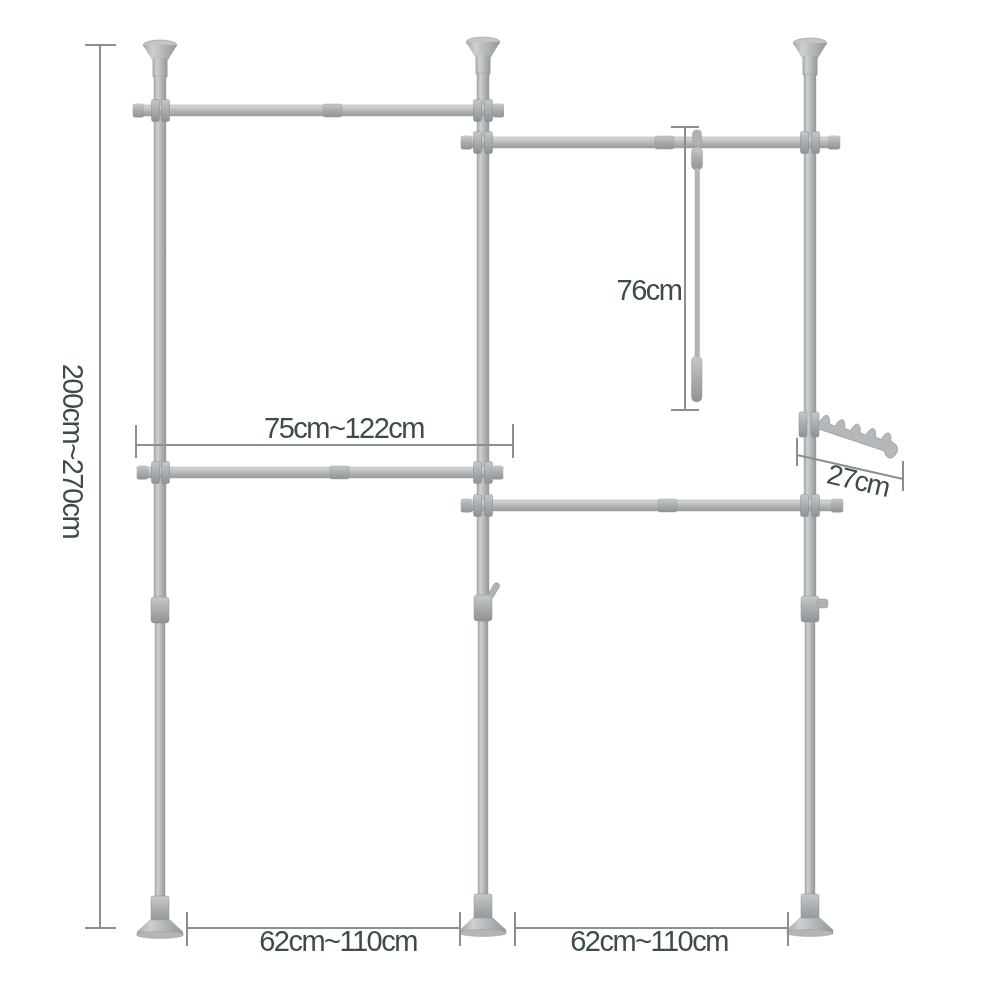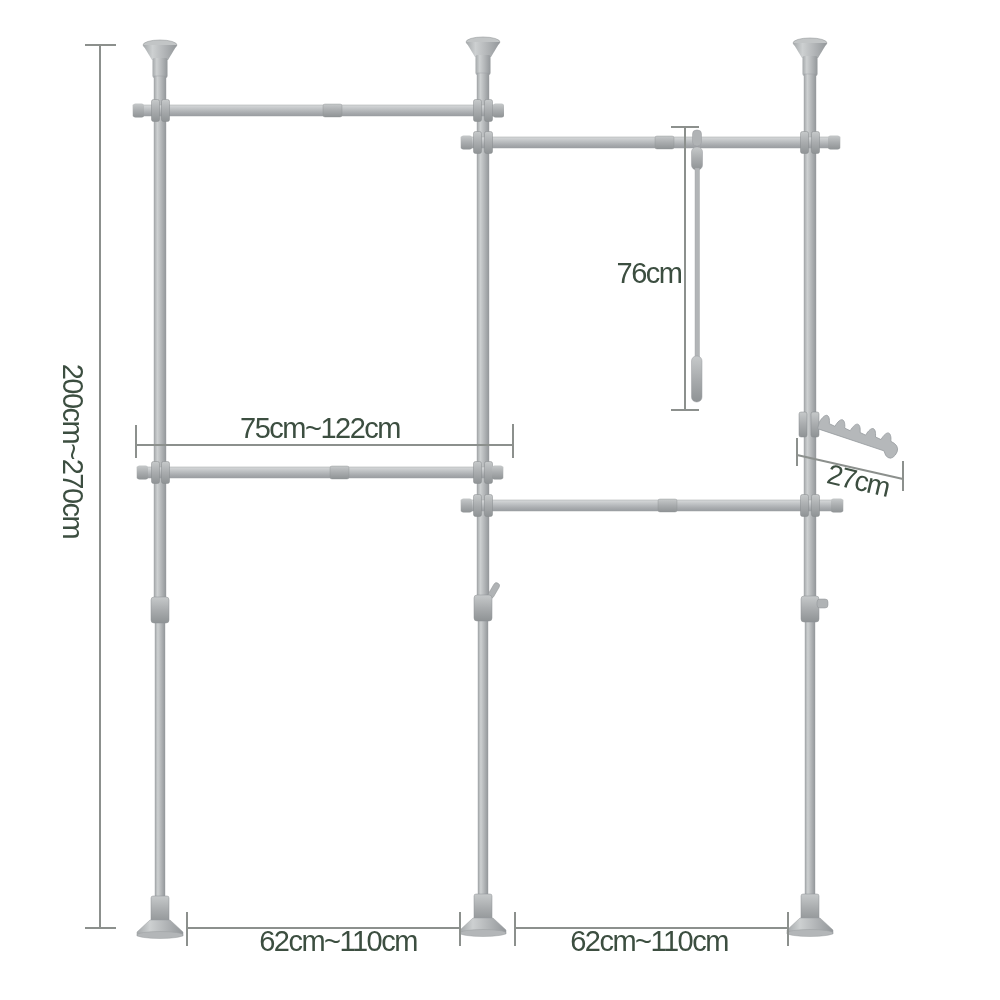--- a/index.html
+++ b/index.html
@@ -177,23 +177,23 @@
     <g>
       <line x1="515" y1="928" x2="788" y2="928"></line>
       <line x1="515" y1="912" x2="515" y2="946"></line>
       <line x1="788" y1="912" x2="788" y2="946"></line>
     </g>
   </g>
 </svg>
 
 <div class="dim-label rot90" style="left:72px;top:451px;">200cm~270cm</div>
 
-<div class="dim-label" style="left:320px;top:428px;">75cm~122cm</div>
+<div class="dim-label" style="left:344px;top:428px;">75cm~122cm</div>
 
-<div class="dim-label" style="left:649px;top:273px;">76cm</div>
+<div class="dim-label" style="left:649px;top:290px;">76cm</div>
 
 <div class="dim-label rot13" style="left:858px;top:481px;">27cm</div>
 
 <div class="dim-label" style="left:338px;top:941px;">62cm~110cm</div>
 
 <div class="dim-label" style="left:649px;top:941px;">62cm~110cm</div>
 
 </div>
 
 </body></html>

